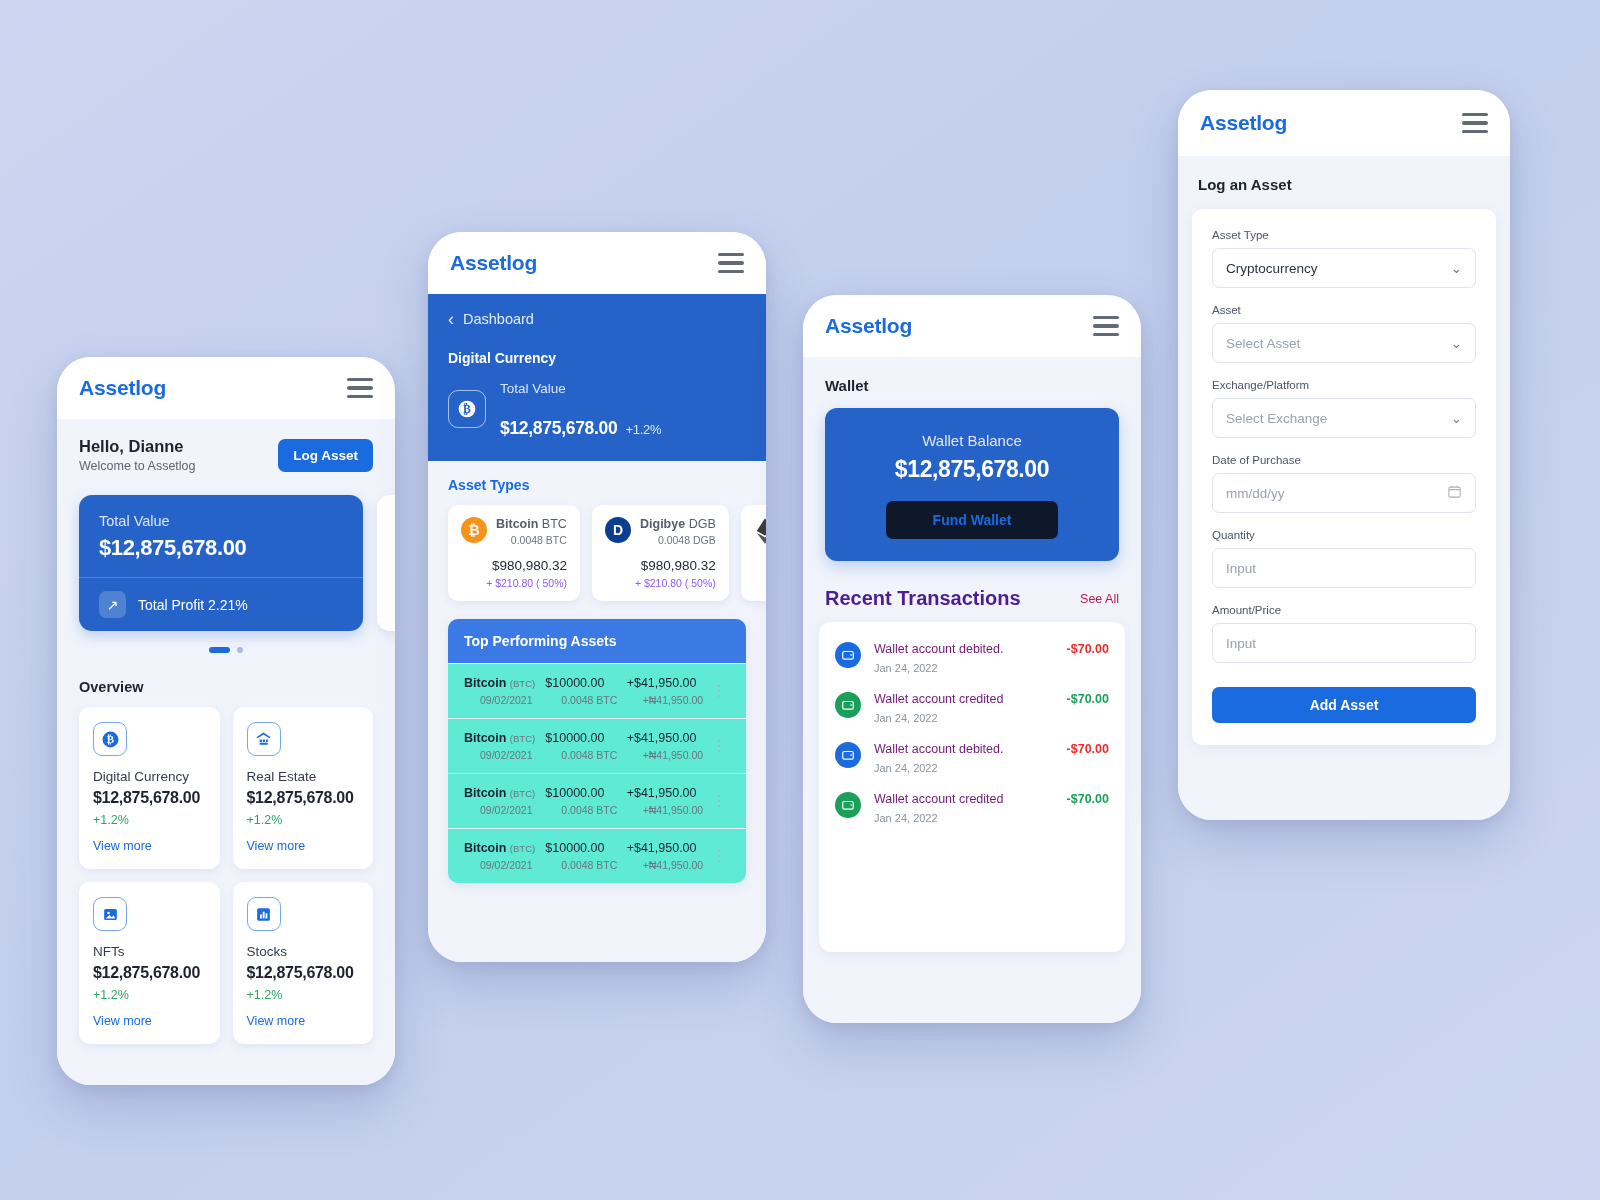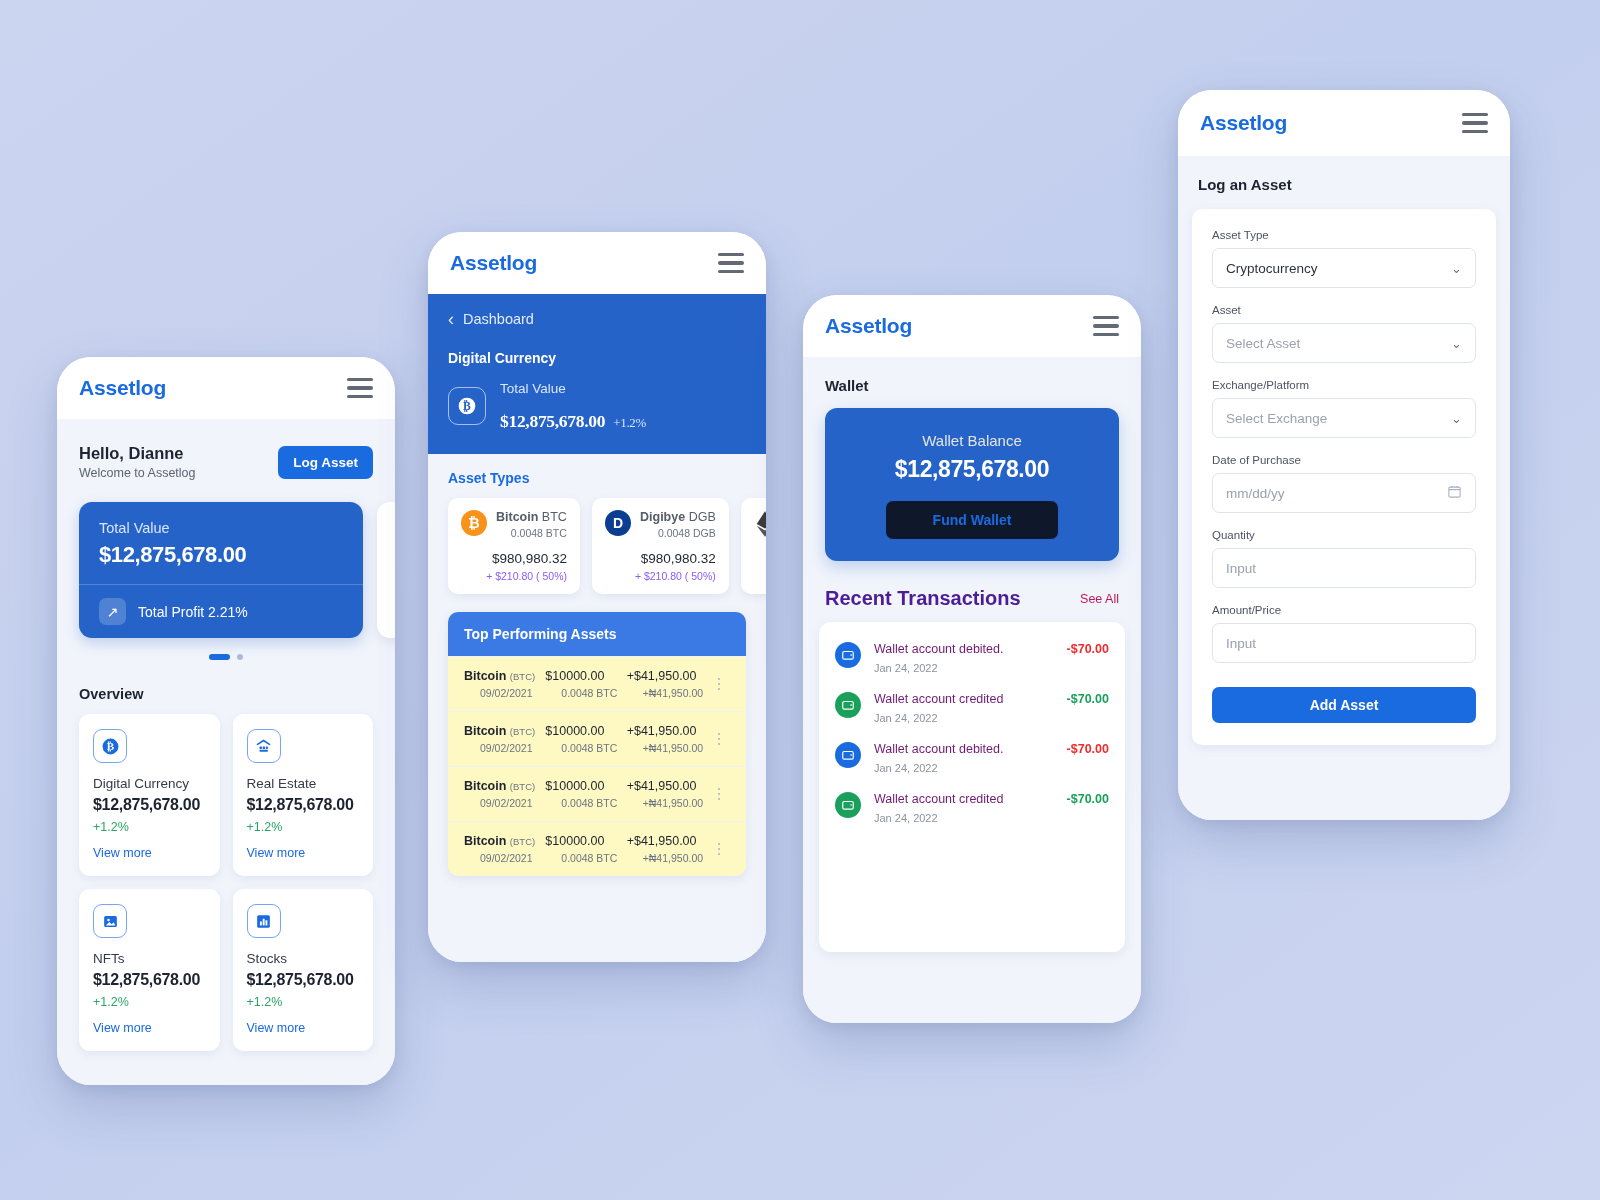--- a/index.html
+++ b/index.html
@@ -20,21 +20,21 @@
     background:#fff; height:62px; display:flex; align-items:center;
     justify-content:space-between; padding:0 22px; flex:0 0 auto;
   }
   .brand { color:#1a6ae0; font-size:21px; font-weight:bold; letter-spacing:-.2px; }
   .ham { display:flex; flex-direction:column; gap:5px; cursor:pointer; }
   .ham i { display:block; width:26px; height:3.4px; background:#636a75; border-radius:2px; }
   .screen { background:#f1f4fb; height:calc(100% - 62px); overflow:hidden; position:relative; }
 
   
   #p1 { left:57px; top:357px; width:338px; height:728px; }
-  .greet-row { display:flex; align-items:center; justify-content:space-between; padding:18px 22px 6px;margin-top:7px; }
+  .greet-row { display:flex; align-items:center; justify-content:space-between; padding:18px 22px 6px; }
   .greet-hi { font-size:16.5px; font-weight:bold; color:#1d2330; }
   .greet-sub { font-size:12.5px; color:#5d646f; margin-top:3px; }
   .logasset-btn {
     background:#1a6ae0; color:#fff; border:none; border-radius:7px;
     padding:9px 15px; font-size:13.5px; font-weight:bold; cursor:pointer;
     font-family:"Liberation Sans",sans-serif; white-space:nowrap;
   }
   .carousel { display:flex; gap:14px; padding:16px 0 0 22px; }
   .hero-card {
     background:#2563c9; border-radius:13px; min-width:284px; color:#fff;
@@ -71,35 +71,35 @@
   
   #p2 { left:428px; top:232px; width:338px; height:730px; }
   .blue-head { background:#2563c9; color:#fff; padding:16px 20px 22px; }
   .back-row { display:flex; align-items:center; gap:9px; font-size:14.5px; color:#e3ecfc; cursor:pointer; }
   .chev { font-size:18px; line-height:1; }
   .dc-title { font-size:14px; font-weight:bold; margin-top:22px; }
   .dc-row { display:flex; align-items:center; gap:14px; margin-top:13px; }
   .dc-ico { width:38px;height:38px;border-radius:10px;border:1.5px solid rgba(255,255,255,.6);
     display:flex;align-items:center;justify-content:center; }
   .dc-lbl { font-size:13.5px; color:#dbe6fb; }
-  .dc-val { font-size:17.5px; font-weight:bold; margin-top:14px; letter-spacing:-.3px;font-family:Liberation Serif, serif; }
+  .dc-val { font-size:17.5px; font-weight:bold; margin-top:21px; letter-spacing:-.3px; }
   .dc-pct { font-size:13px; color:#dbe6fb; font-weight:normal; margin-left:8px; }
   .at-title { font-size:14px; font-weight:bold; color:#1a6ae0; padding:16px 20px 0; }
   .at-scroll { display:flex; gap:12px; padding:12px 0 0 20px; }
   .at-card { background:#fff; border-radius:10px; padding:12px 13px; min-width:132px;
     box-shadow:0 3px 9px rgba(90,110,160,.11); flex:0 0 auto; }
   .at-top { display:flex; align-items:flex-start; gap:9px; }
   .coin { width:26px;height:26px;border-radius:50%;display:flex;align-items:center;
     justify-content:center;flex:0 0 auto;font-size:14px;color:#fff;font-weight:bold; }
   .at-nm { font-size:12.5px; font-weight:bold; color:#222a36; text-align:right; flex:1; }
   .at-nm span { font-weight:normal; color:#555d6a; }
   .at-sub { font-size:10.5px; color:#6b7482; text-align:right; margin-top:3px; }
   .at-val { font-size:13.5px; color:#222a36; text-align:right; margin-top:12px; }
   .at-pl { font-size:10.5px; color:#8b5cf6; text-align:right; margin-top:4px; }
-  .tpa-wrap { margin:18px 20px 0; border-radius:10px; overflow:hidden; background:#fef9c3;
+  .tpa-wrap { margin:18px 20px 0; border-radius:10px; overflow:hidden; background:#5eead4;
     box-shadow:0 3px 11px rgba(90,110,160,.12); }
   .tpa-head { background:#3b7ae4; color:#fff; font-size:14px; font-weight:bold; padding:14px 16px; }
   .tpa-cols { display:grid; grid-template-columns:1fr 1fr 1fr 22px; background:#f6f8fc;
     padding:11px 16px; font-size:12.5px; color:#333b49; }
   .tpa-row { display:grid; grid-template-columns:1fr 1fr 1fr 22px; padding:12px 16px;
     border-top:1px solid #eef1f6; align-items:center; }
   .tr-nm { font-size:12.5px; font-weight:bold; color:#1d2330; }
   .tr-nm em { font-style:normal; font-weight:normal; font-size:9.5px; color:#6b7482; }
   .tr-s { font-size:10.5px; color:#6b7482; margin-top:4px;padding-left:16px; }
   .tr-v { font-size:12.5px; color:#1d2330; }

